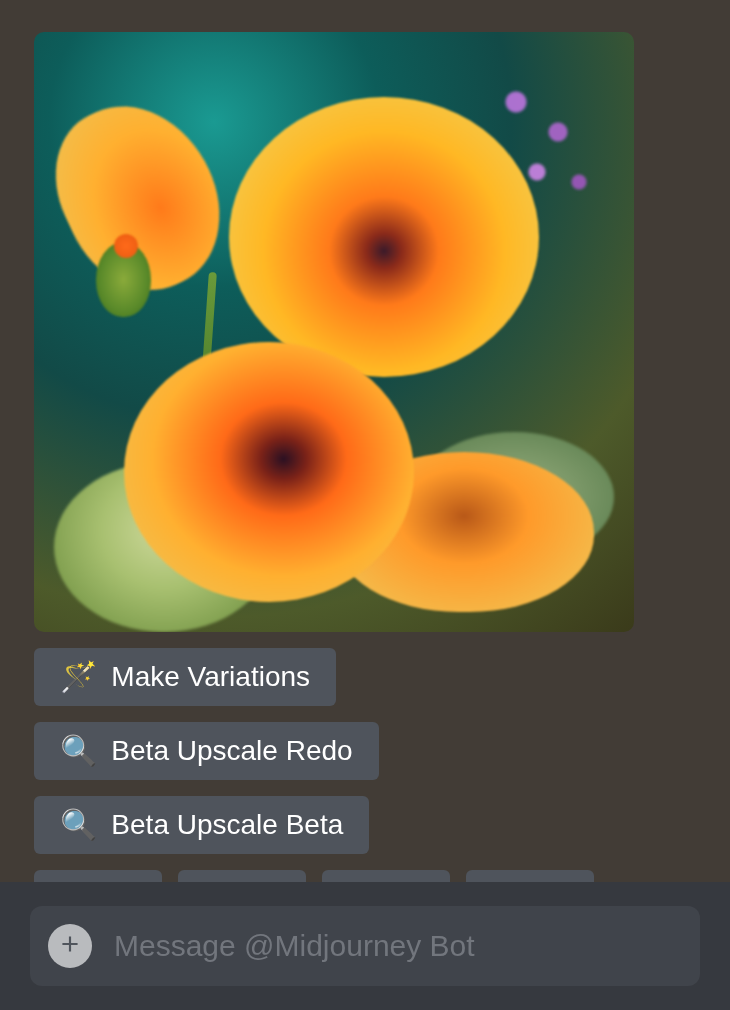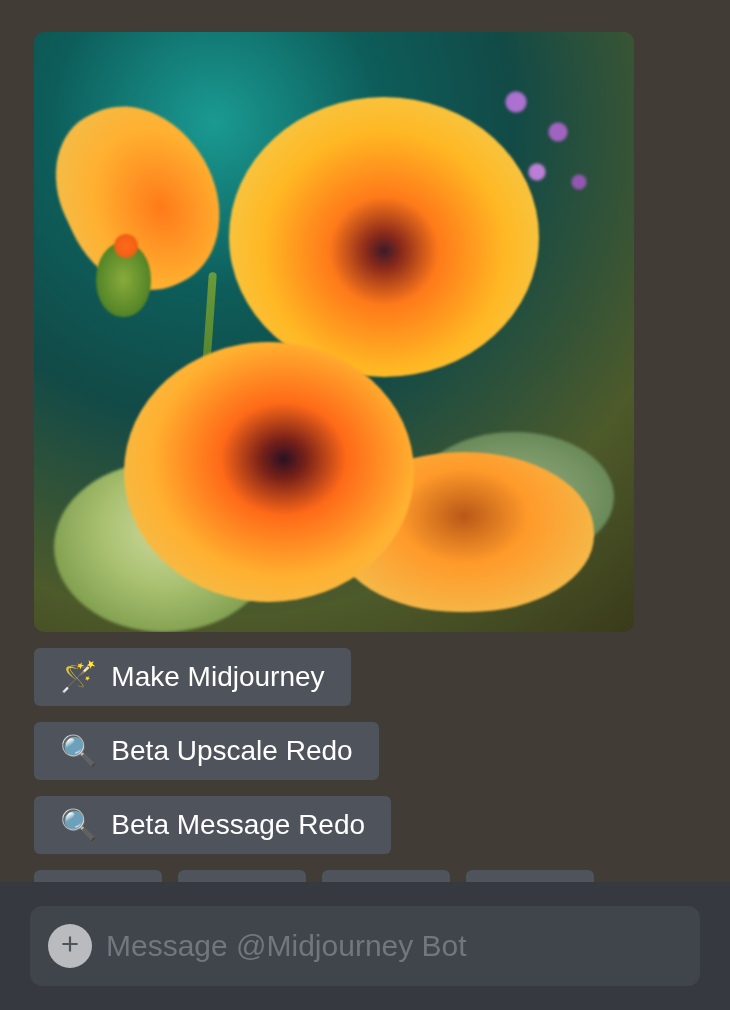--- a/index.html
+++ b/index.html
@@ -146,21 +146,21 @@
       display:flex; align-items:center;
       padding: 0 30px;
     }
     .composer{
       background:#40444b;
       border-radius:12px;
       height:80px;
       width:100%;
       display:flex; align-items:center;
       padding: 0 18px;
-      gap: 14px;
+      gap: 22px;
       justify-content: space-between;
     }
     .plus-circle{
       width:44px; height:44px; border-radius:50%;
       background:#b9bbbe;
       display:flex; align-items:center; justify-content:center;
       cursor:pointer;
       flex-shrink:0;
     }
     .plus-circle svg{ width:26px; height:26px; }
@@ -185,32 +185,32 @@
     <div class="poppy p4"></div>
     <div class="bud"></div>
     <div class="poppy p1"></div>
     <div class="poppy p3"></div>
     <div class="poppy p2"></div>
   </div>
 
   <div class="button-row">
     <button class="action-btn">
       <span class="btn-icon">🪄</span>
-      <span>Make Midjourney</span>
+      <span>Make Variations</span>
     </button>
     <button class="action-btn">
       <span class="btn-icon">🔍</span>
       <span>Beta Upscale Redo</span>
     </button>
   </div>
 
   <div class="button-row">
     <button class="action-btn">
       <span class="btn-icon">🔍</span>
-      <span>Beta Message Redo</span>
+      <span>Beta Upscale Beta</span>
     </button>
   </div>
 
   <div class="reaction-row">
     <button class="reaction-btn">
       <span>😖</span>
     </button>
     <button class="reaction-btn">
       <span>😒</span>
     </button>

